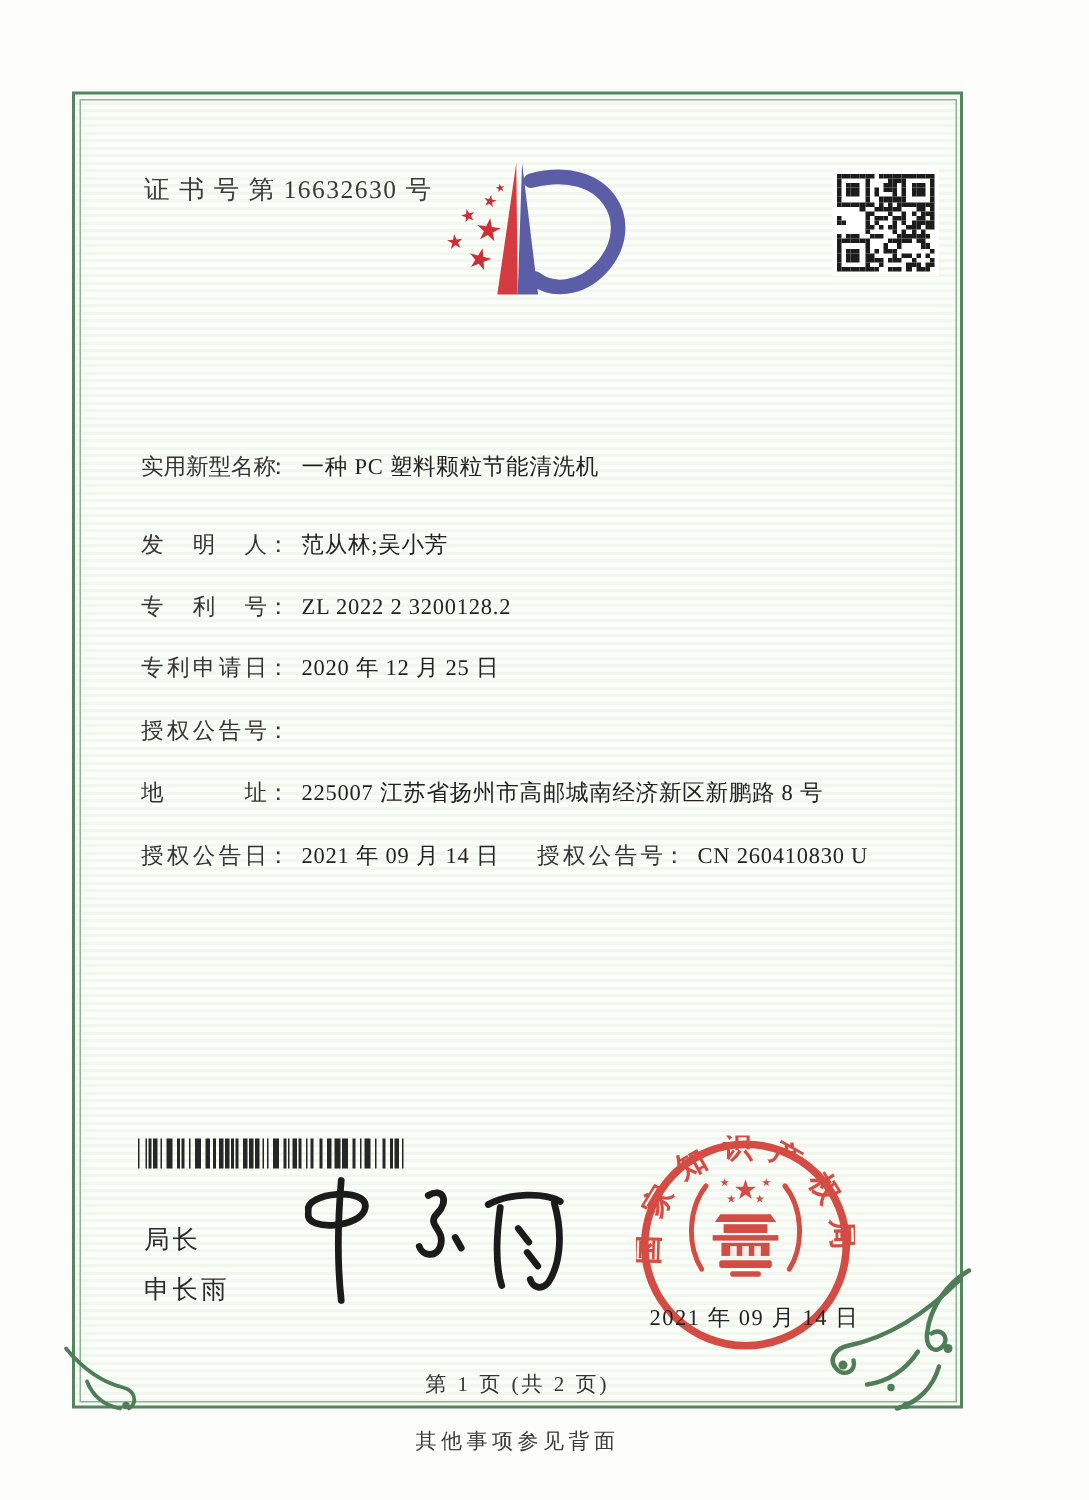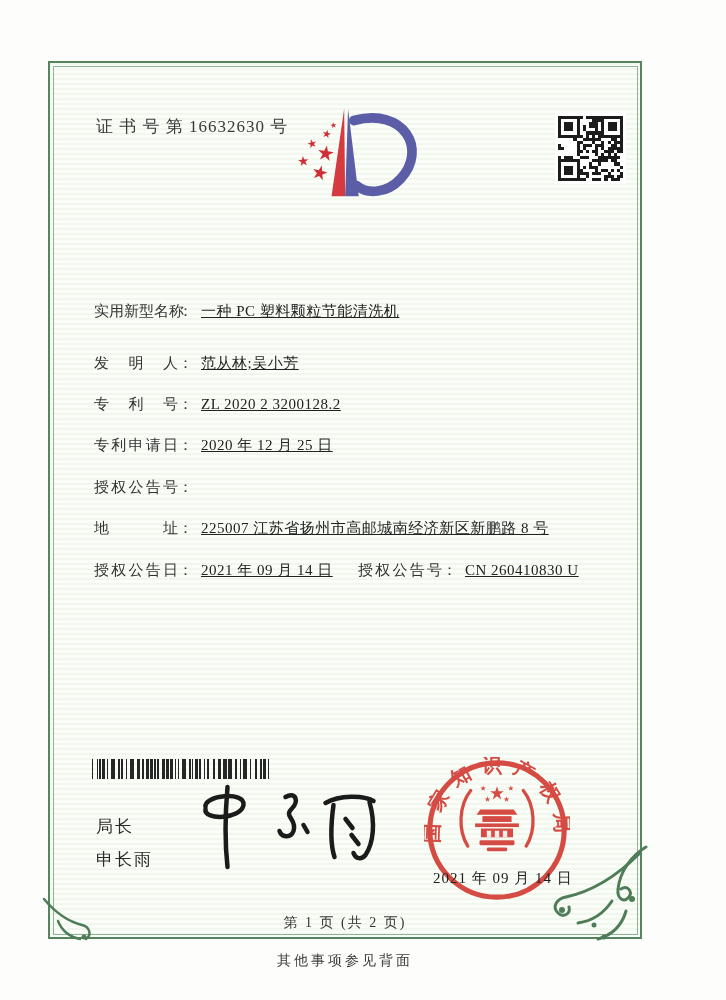--- a/index.html
+++ b/index.html
@@ -20,21 +20,21 @@
   .logo { position:absolute; left:230px; top:40px; }
   .qr { position:absolute; left:505px; top:50px; width:71px; height:71px; background:#fff; padding:3px; }
   .qr-grid { width:100%; height:100%; display:grid; grid-template-columns:repeat(21,1fr); grid-template-rows:repeat(21,1fr); }
   .qr-grid i { display:block; background:#1c1c1c; }
   .doc-title { position:absolute; left:0; right:0; top:160px; text-align:center;
     font-size:36px; font-weight:bold; letter-spacing:8px; color:#1f1f1f; }
   
   .frow { position:absolute; left:44px; display:flex; align-items:baseline; font-size:15px; white-space:nowrap; }
   .flabel { display:inline-block; width:84px; text-align:justify; text-align-last:justify; color:#333; }
   .fcolon { margin-right:8px; color:#333; }
-  .fvalue { color:#222; letter-spacing:.5px;text-decoration:underline; }
+  .fvalue { color:#222; letter-spacing:.5px; }
   .fgroup { display:flex; align-items:baseline; }
   .fgroup.first { width:264px; }
   
   .body-text { position:absolute; left:40px; top:528px; width:520px;
     font-size:15px; line-height:27.5px; text-align:justify; color:#2e2e2e; }
   .body-text p { text-indent:2em; }
   
   .barcode { position:absolute; left:42px; top:696px; width:180px; height:20px; display:flex; align-items:stretch; }
   .barcode i { display:block; background:#262626; height:100%; }
   
@@ -330,21 +330,21 @@
       <span class="fvalue">一种 PC 塑料颗粒节能清洗机</span>
   </div>
   <div class="frow" style="top:291px">
     <span class="flabel">发明人</span>
       <span class="fcolon">：</span>
       <span class="fvalue">范从林;吴小芳</span>
   </div>
   <div class="frow" style="top:332px">
     <span class="flabel">专利号</span>
       <span class="fcolon">：</span>
-      <span class="fvalue">ZL 2020 2 3200128.2</span>
+      <span class="fvalue">ZL 2022 2 3200128.2</span>
   </div>
   <div class="frow" style="top:373px">
     <span class="flabel">专利申请日</span>
       <span class="fcolon">：</span>
       <span class="fvalue">2020 年 12 月 25 日</span>
   </div>
   <div class="frow" style="top:415px">
     <span class="flabel">授权公告号</span>
       <span class="fcolon">：</span>
   </div>

